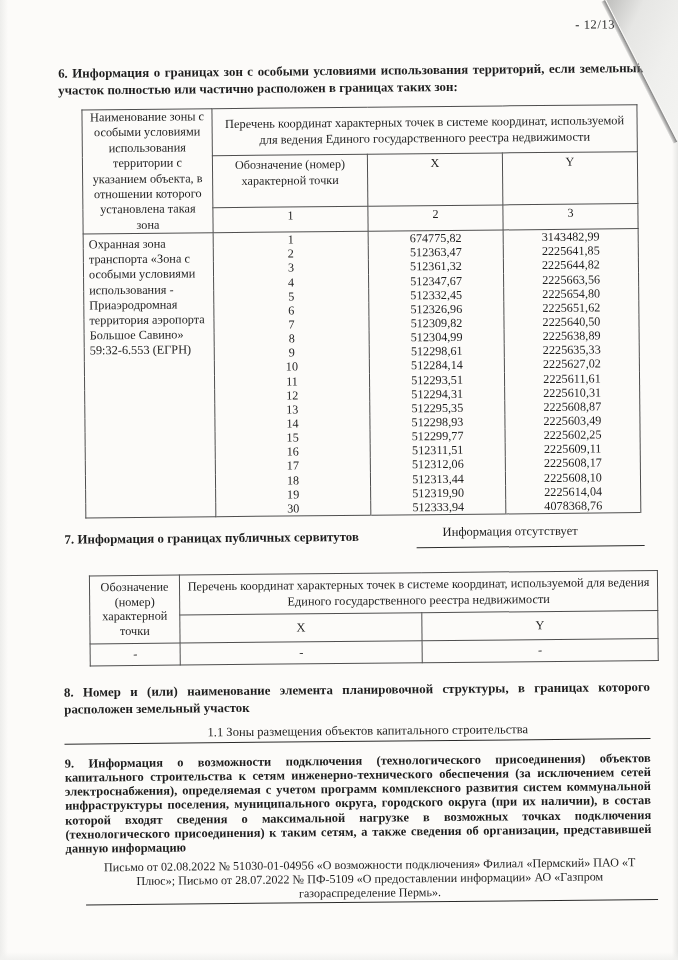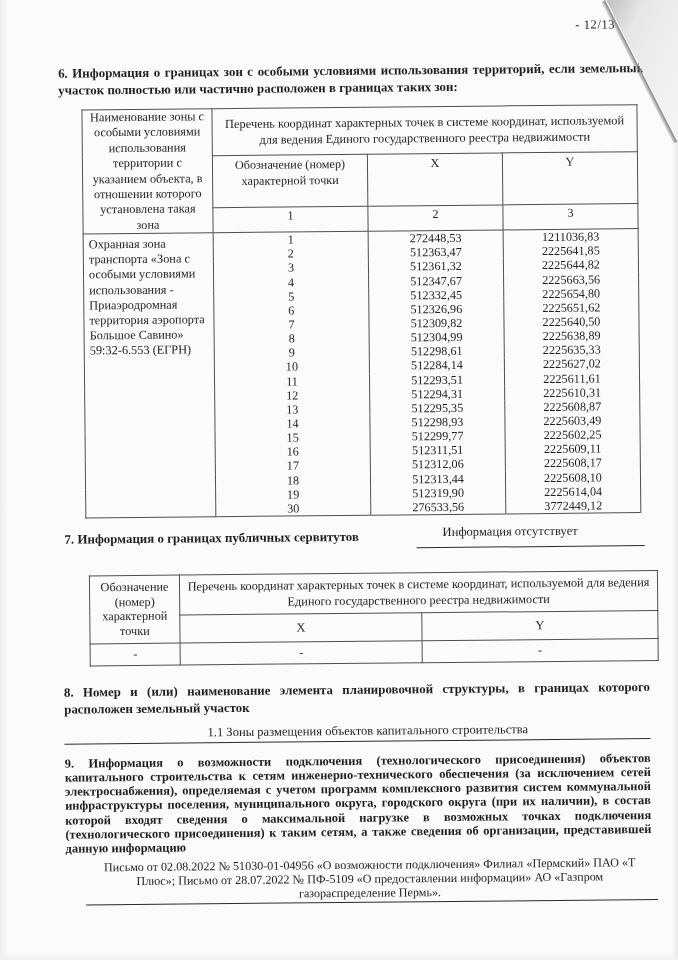--- a/index.html
+++ b/index.html
@@ -115,22 +115,22 @@
         <tr>
           <td class="hb num-h">1</td>
           <td class="hb num-h">2</td>
           <td class="hb num-h">3</td>
         </tr>
       </tbody>
       <tbody>
           <tr>
             <td class="zone-c" rowspan="20">Охранная зона транспорта «Зона с особыми условиями использования - Приаэродромная территория аэропорта Большое Савино» 59:32-6.553 (ЕГРН)</td>
             <td class="dc">1</td>
-            <td class="dc">272448,53</td>
-            <td class="dc">1211036,83</td>
+            <td class="dc">674775,82</td>
+            <td class="dc">3143482,99</td>
           </tr>
           <tr>
             <td class="dc">2</td>
             <td class="dc">512363,47</td>
             <td class="dc">2225641,85</td>
           </tr>
           <tr>
             <td class="dc">3</td>
             <td class="dc">512361,32</td>
             <td class="dc">2225644,82</td>
@@ -210,22 +210,22 @@
             <td class="dc">512313,44</td>
             <td class="dc">2225608,10</td>
           </tr>
           <tr>
             <td class="dc">19</td>
             <td class="dc">512319,90</td>
             <td class="dc">2225614,04</td>
           </tr>
           <tr>
             <td class="dc">30</td>
-            <td class="dc">276533,56</td>
-            <td class="dc">3772449,12</td>
+            <td class="dc">512333,94</td>
+            <td class="dc">4078368,76</td>
           </tr>
         </tbody>
     </table>
 
     <div class="s7">
       <div class="s7-head">7. Информация о границах публичных сервитутов</div>
       <div class="s7-status">Информация отсутствует</div>
       <div class="s7-line"></div>
     </div>
 

